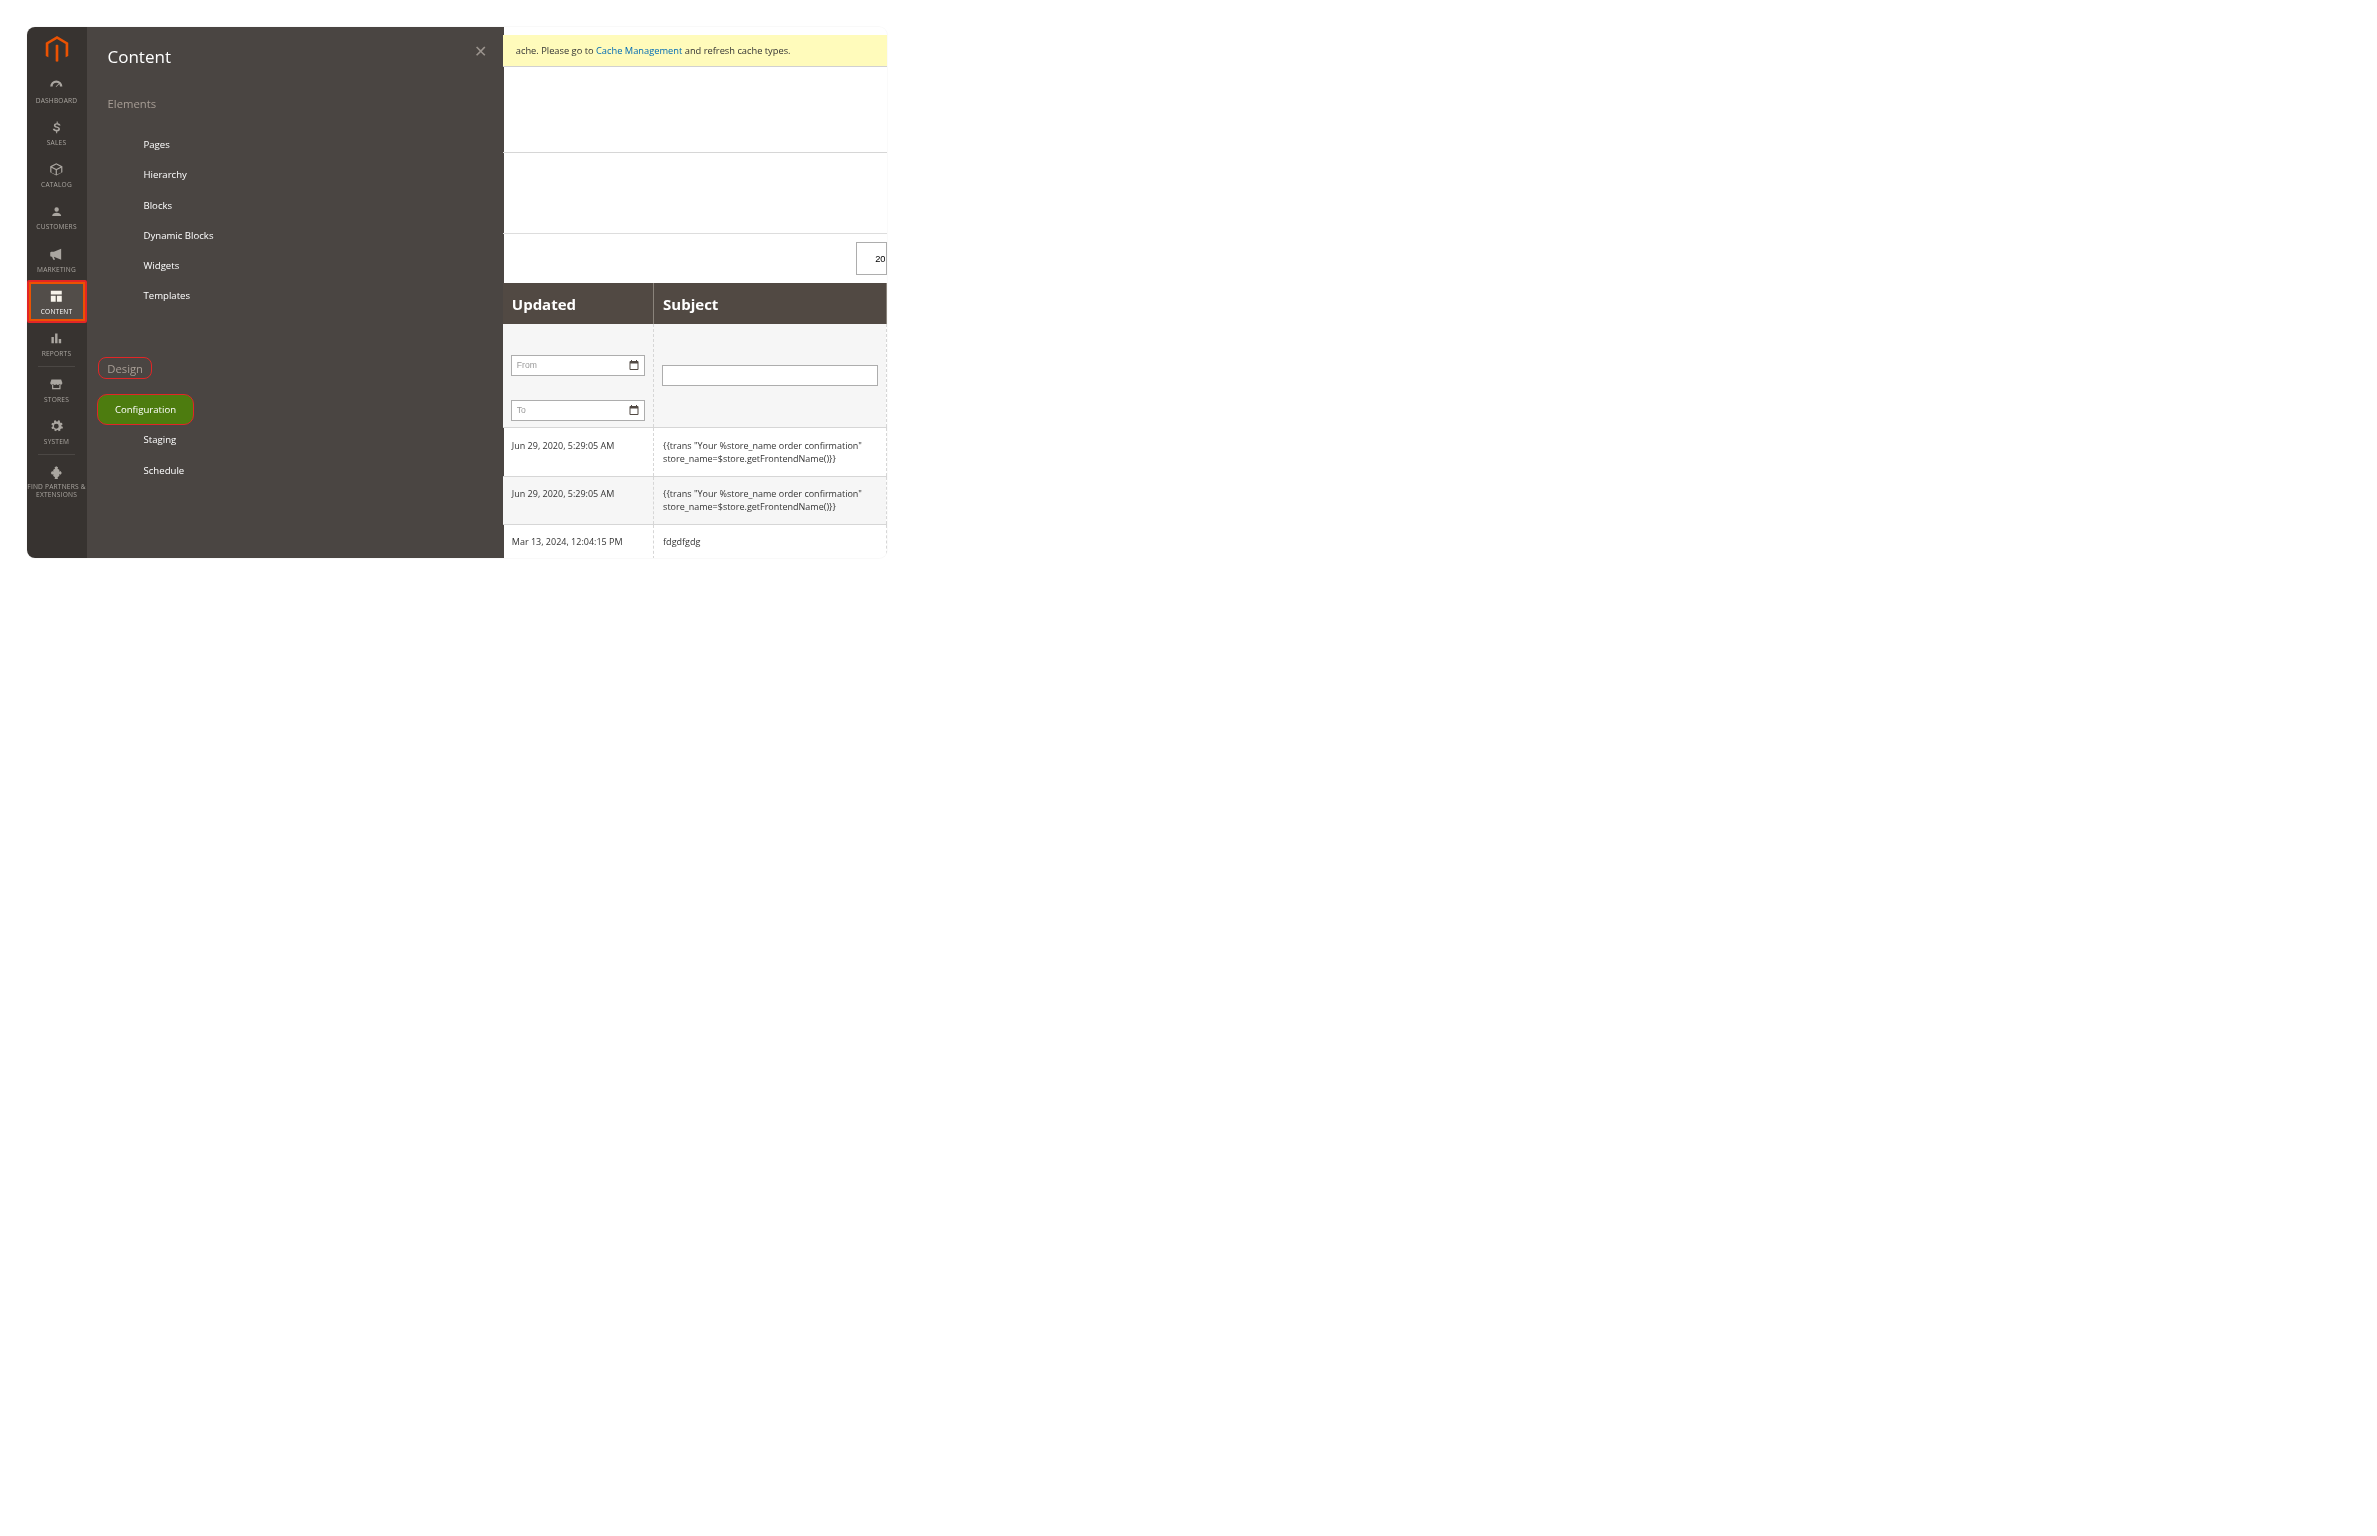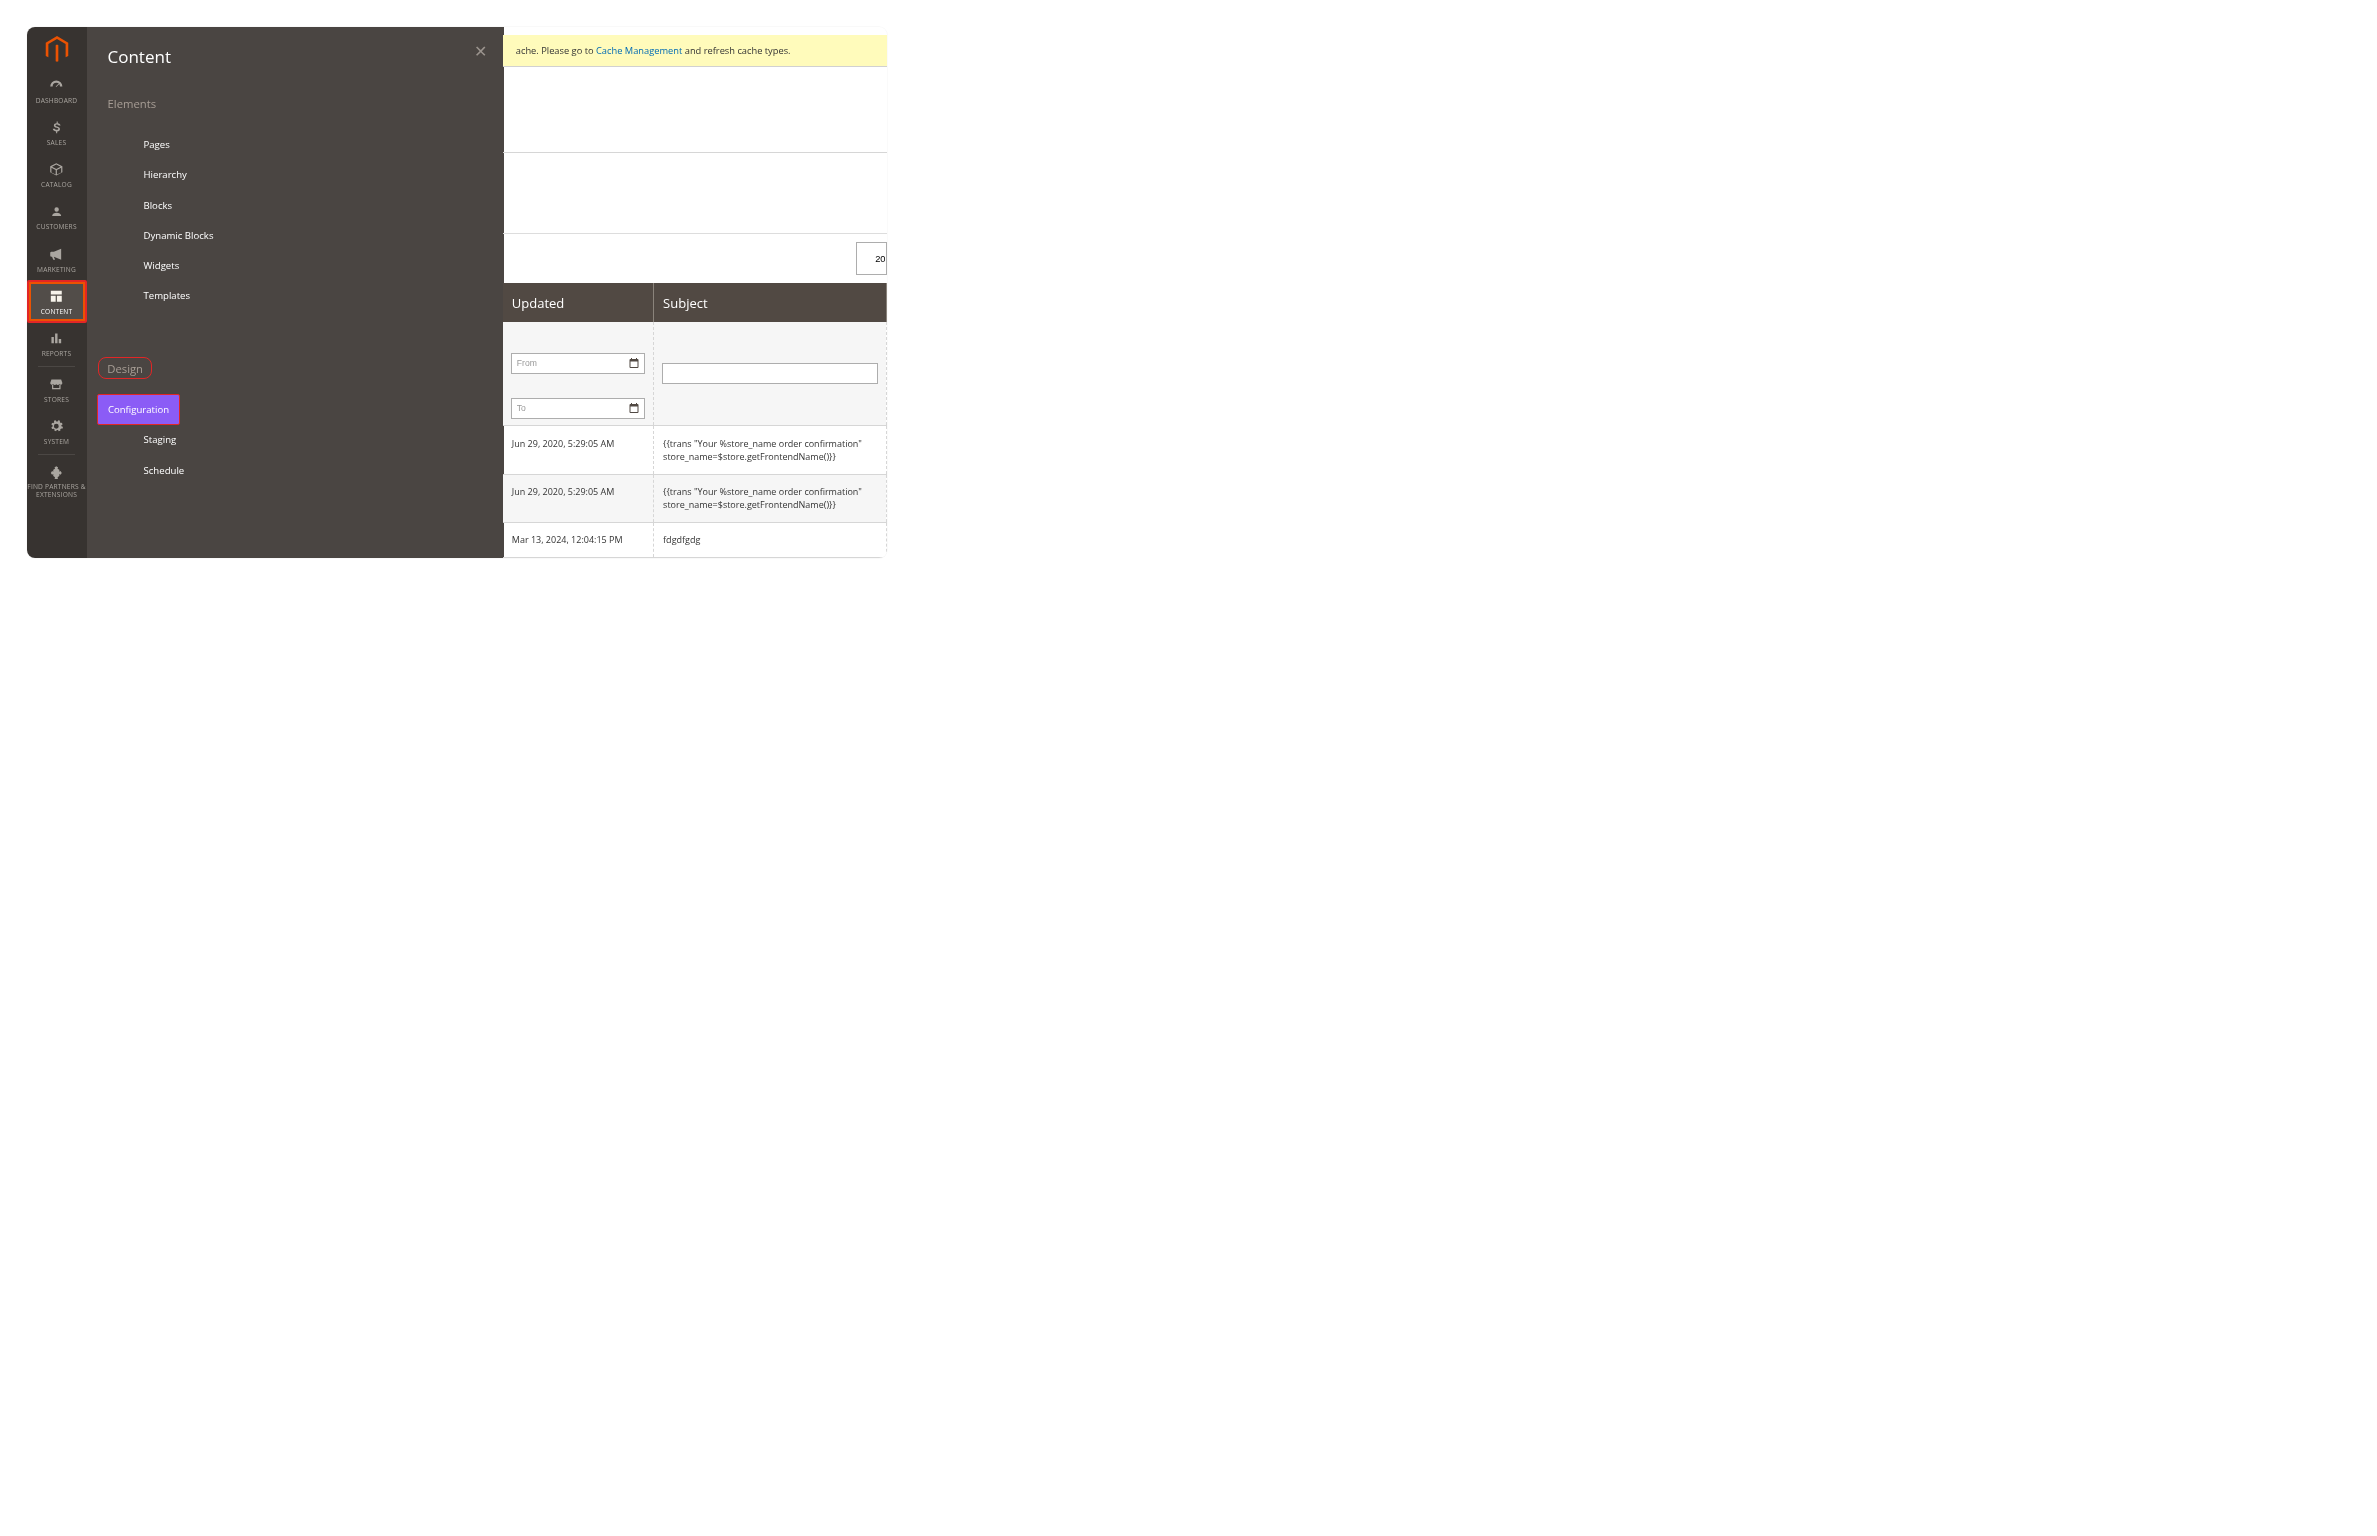--- a/index.html
+++ b/index.html
@@ -105,23 +105,23 @@
 .flyout-link {
   display: block;
   padding: 8.6px 0;
   font-size: 9.6px;
   color: #fff;
   cursor: pointer;
   margin-left: 36px;
 }
 .flyout-link.highlight-box {
   border: 1.3px solid #e22626;
-  border-radius: 2px;
-  background: #8b5cf6;
-  padding: 8px 10px;
+  border-radius: 10px;
+  background: #4d7c0f;
+  padding: 8px 17px;
   margin-left: -10.6px;
   display: inline-block;
 }
 .flyout-section2 { margin-top: 46px; }
 .main {
   position: absolute;
   left: 476px; top: 8px; right: 0;
   padding: 0;
 }
 .notice {
@@ -147,22 +147,22 @@
   text-align: right;
   font-size: 9.3px;
 }
 .table {
   width: 100%;
   border-collapse: collapse;
 }
 .table thead th {
   background: #514943;
   color: #fff;
-  font-weight: 400;
-  font-size: 13px;
+  font-weight: 700;
+  font-size: 15px;
   text-align: left;
   padding: 10.6px 9.3px;
   border-right: 0.7px solid #8a837b;
 }
 .table .filter-row td {
   background: #f6f6f6;
   padding: 6.6px 8px;
   border-right: 0.7px dashed #d6d6d6;
   border-bottom: 0.7px solid #d6d6d6;
   vertical-align: middle;

